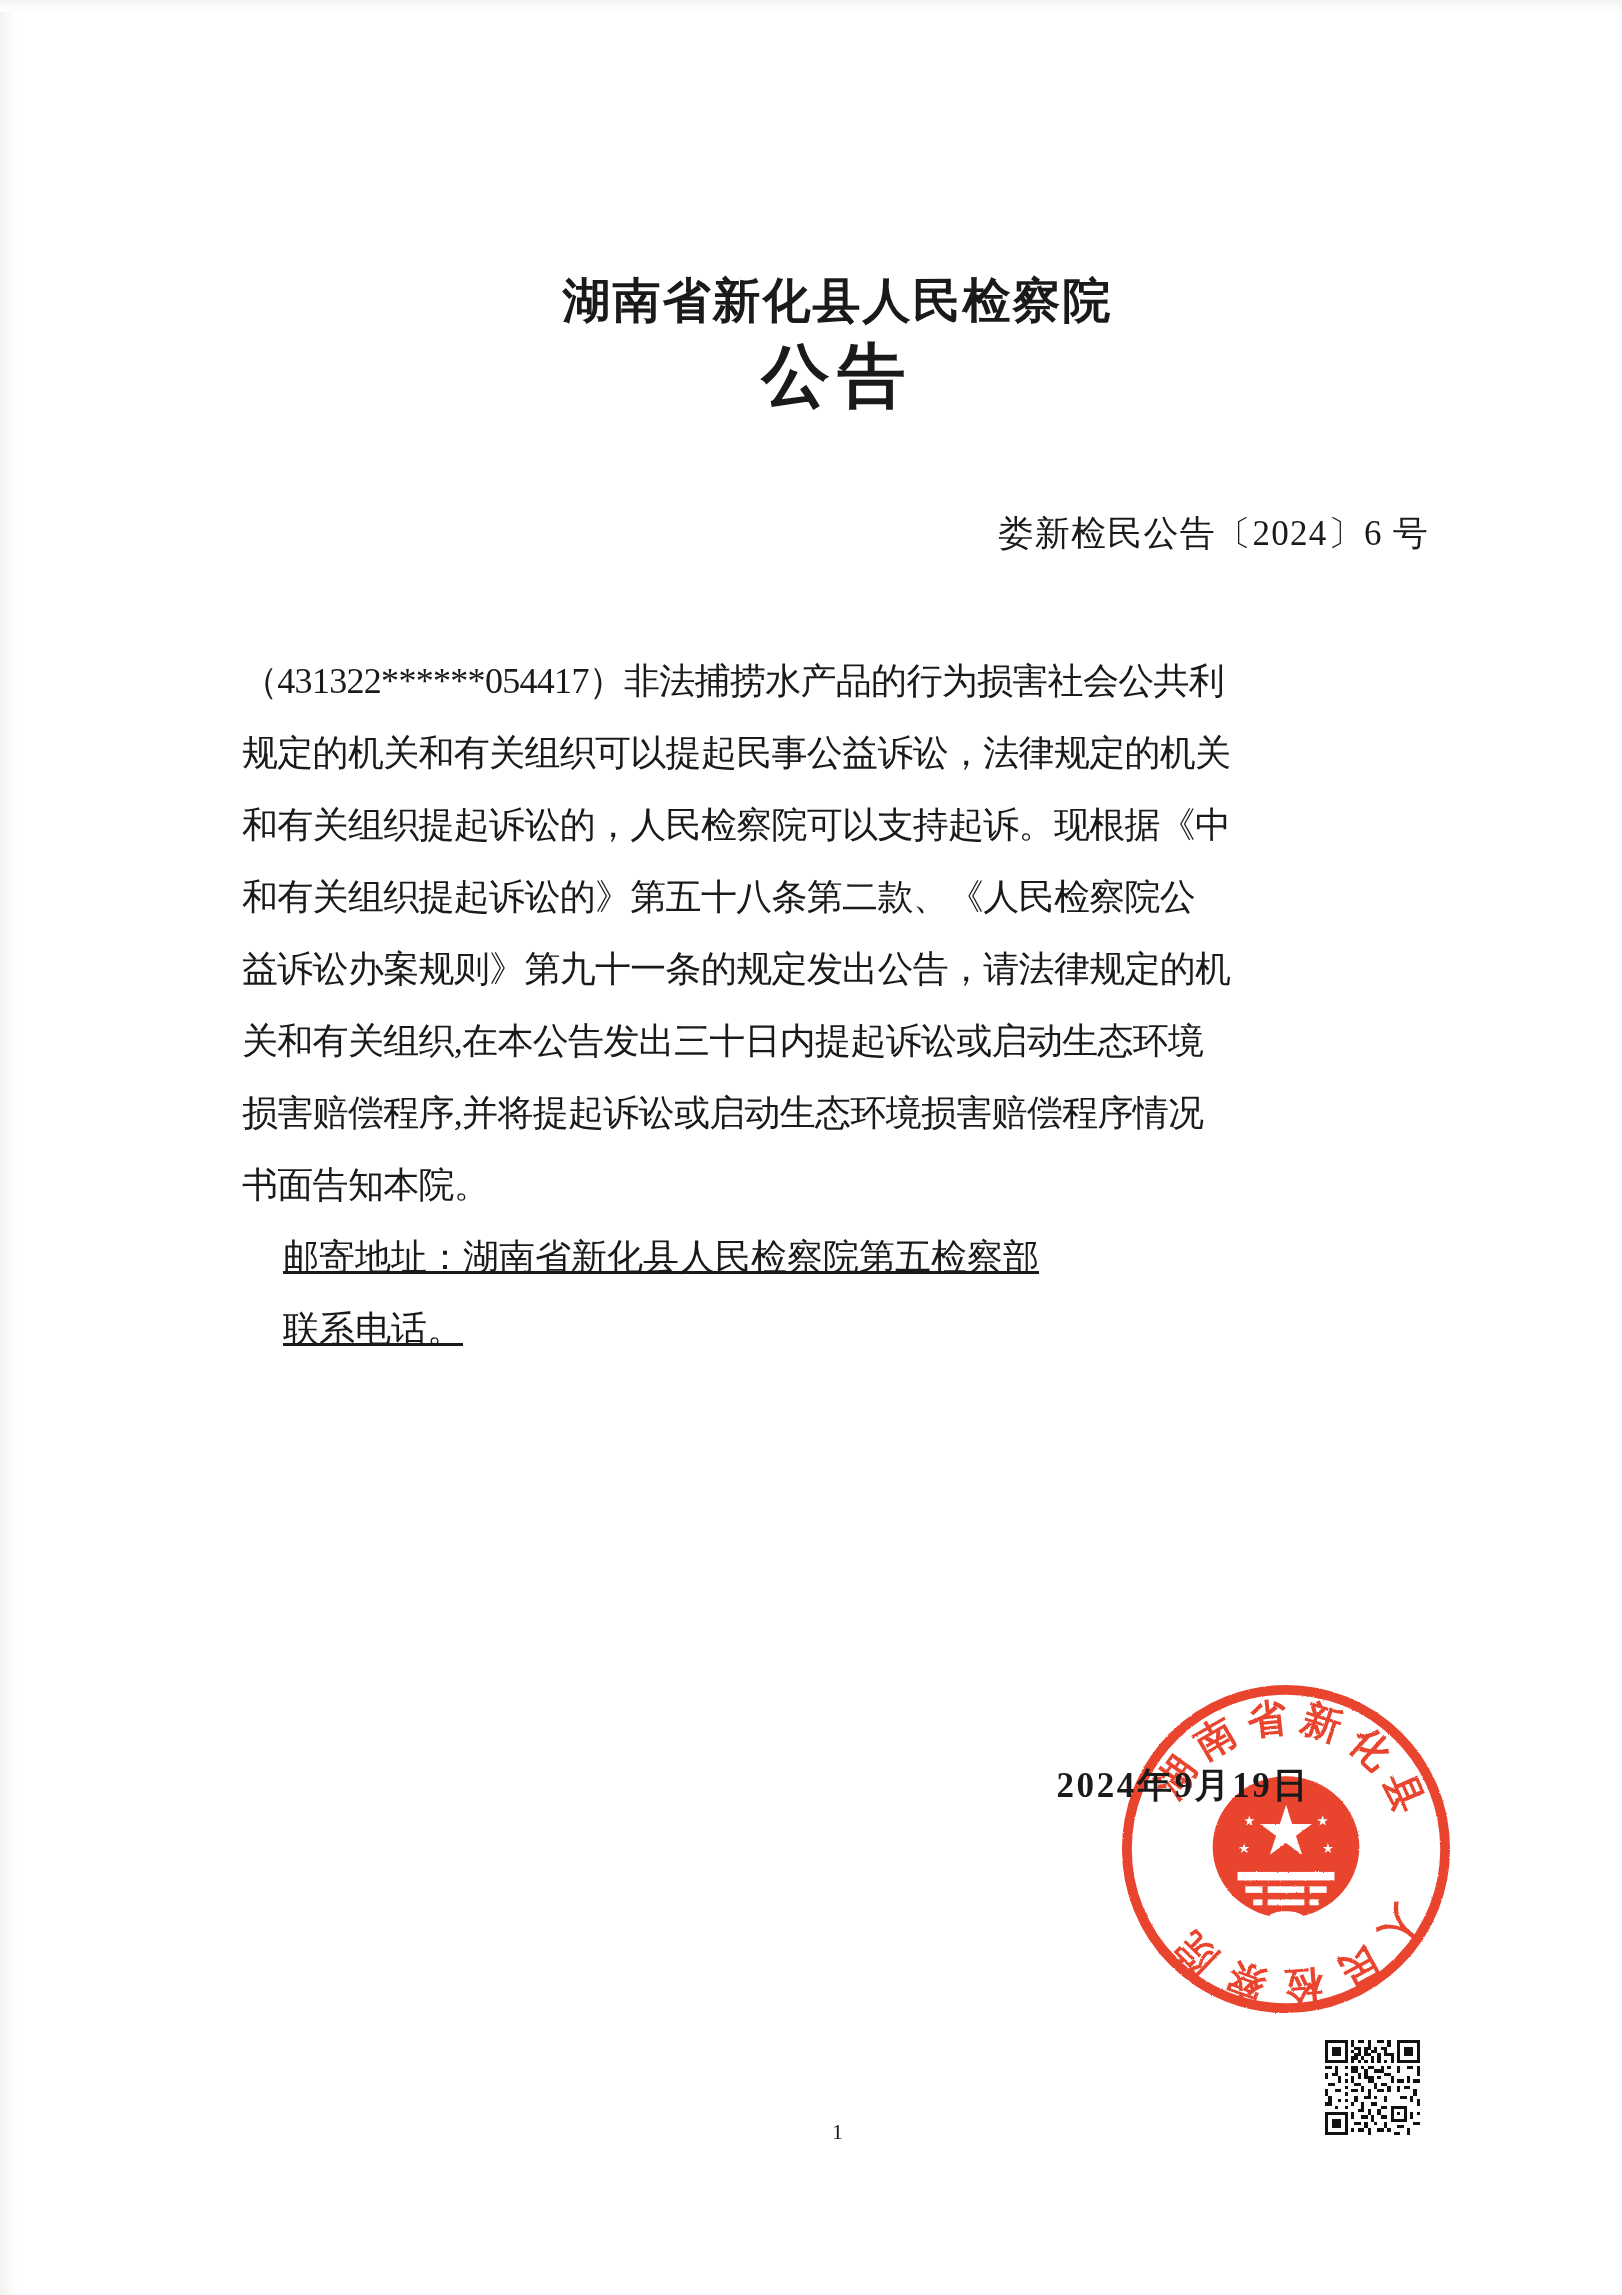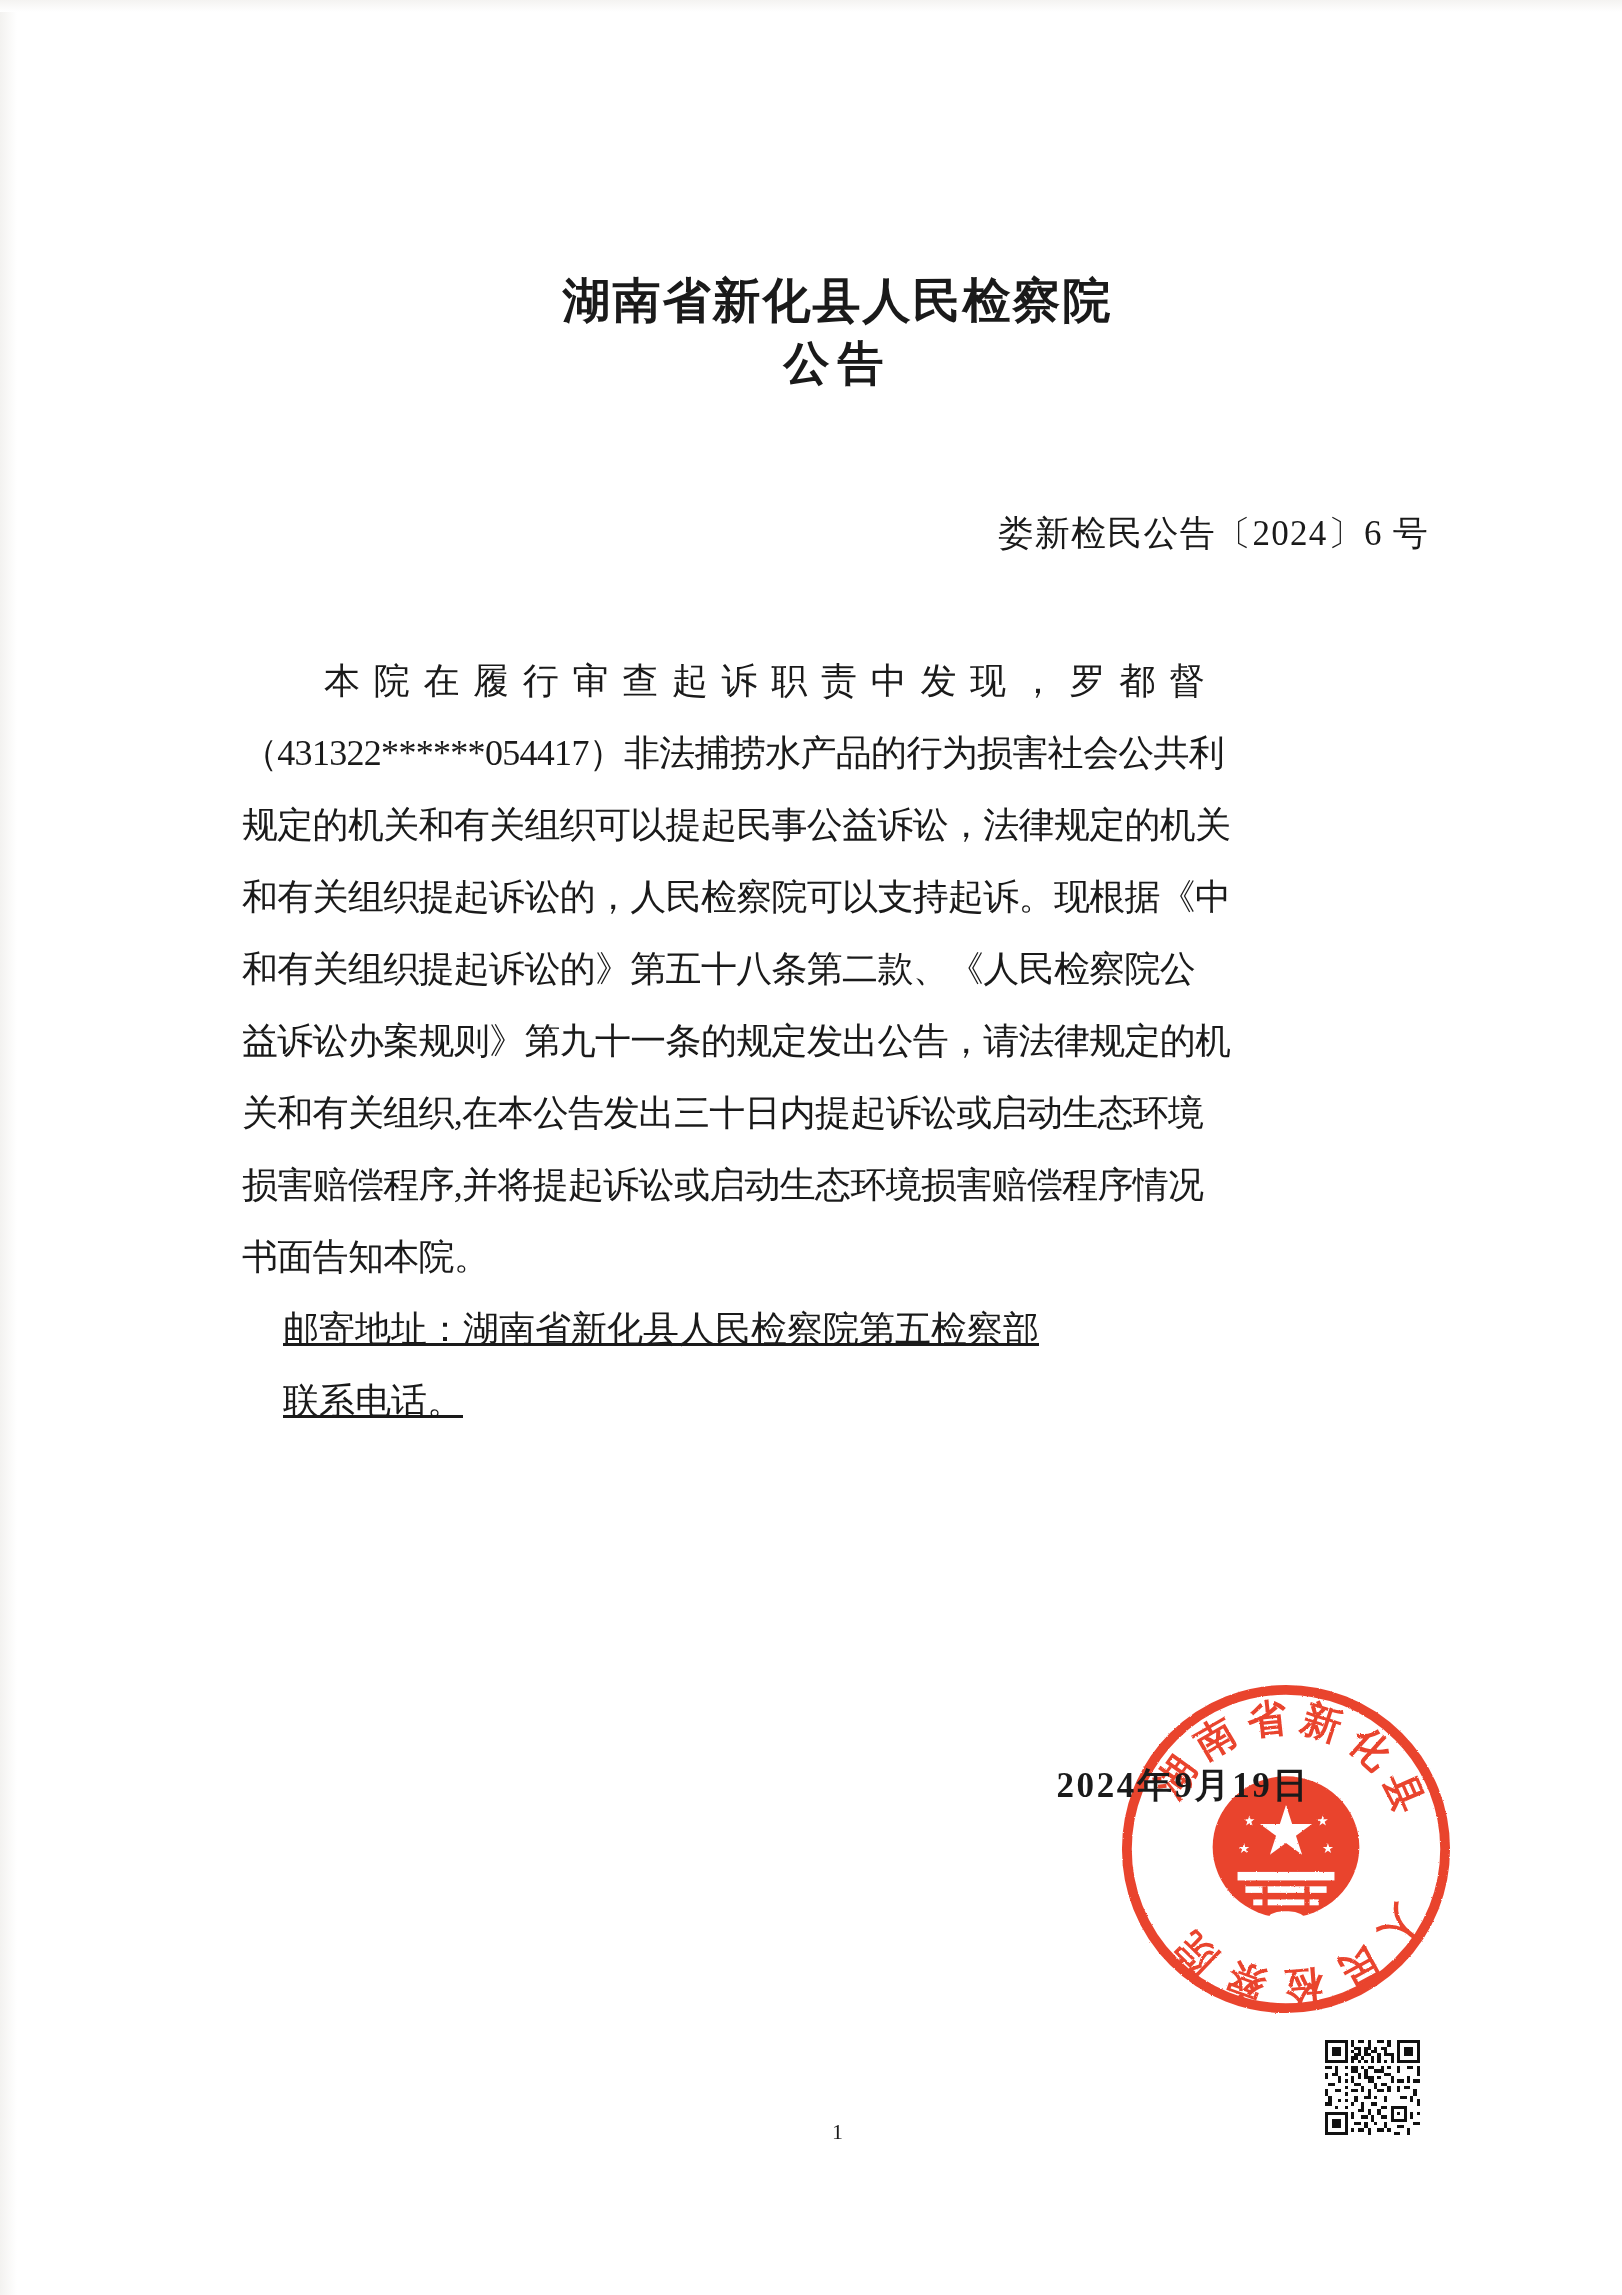--- a/index.html
+++ b/index.html
@@ -55,21 +55,21 @@
     letter-spacing: 2px;
     line-height: 1.1;
     font-family: "Liberation Sans", "DejaVu Sans", sans-serif;
   }
   .doc-kind {
     position: absolute;
     left: 0;
     top: 338px;
     width: 1191px;
     text-align: center;
-    font-size: 46px;
+    font-size: 68px;
     font-weight: 700;
     letter-spacing: 7.9px;
     line-height: 1.1;
     font-family: "Liberation Sans", "DejaVu Sans", sans-serif;
   }
   .doc-number {
     position: absolute;
     right: 3.9px;
     top: 510px;
     font-size: 35px;
@@ -154,21 +154,20 @@
 
   <div class="content">
 
     <div class="doc-org">湖南省新化县人民检察院</div>
 
     <div class="doc-kind">公告</div>
 
     <div class="doc-number">娄新检民公告〔2024〕6 号</div>
 
     <div class="body-block">
-      <div class="line justify-wide">本院在履行审查起诉职责中发现，罗都督</div>
       <div class="line tight">（431322******054417）非法捕捞水产品的行为损害社会公共利</div>
       <div class="line tight">规定的机关和有关组织可以提起民事公益诉讼，法律规定的机关</div>
       <div class="line tight">和有关组织提起诉讼的，人民检察院可以支持起诉。现根据《中</div>
       <div class="line tight">和有关组织提起诉讼的》第五十八条第二款、《人民检察院公</div>
       <div class="line tight">益诉讼办案规则》第九十一条的规定发出公告，请法律规定的机</div>
       <div class="line tight">关和有关组织,在本公告发出三十日内提起诉讼或启动生态环境</div>
       <div class="line tight">损害赔偿程序,并将提起诉讼或启动生态环境损害赔偿程序情况</div>
       <div class="line tight">书面告知本院。</div>
 
       <div class="line indent">

